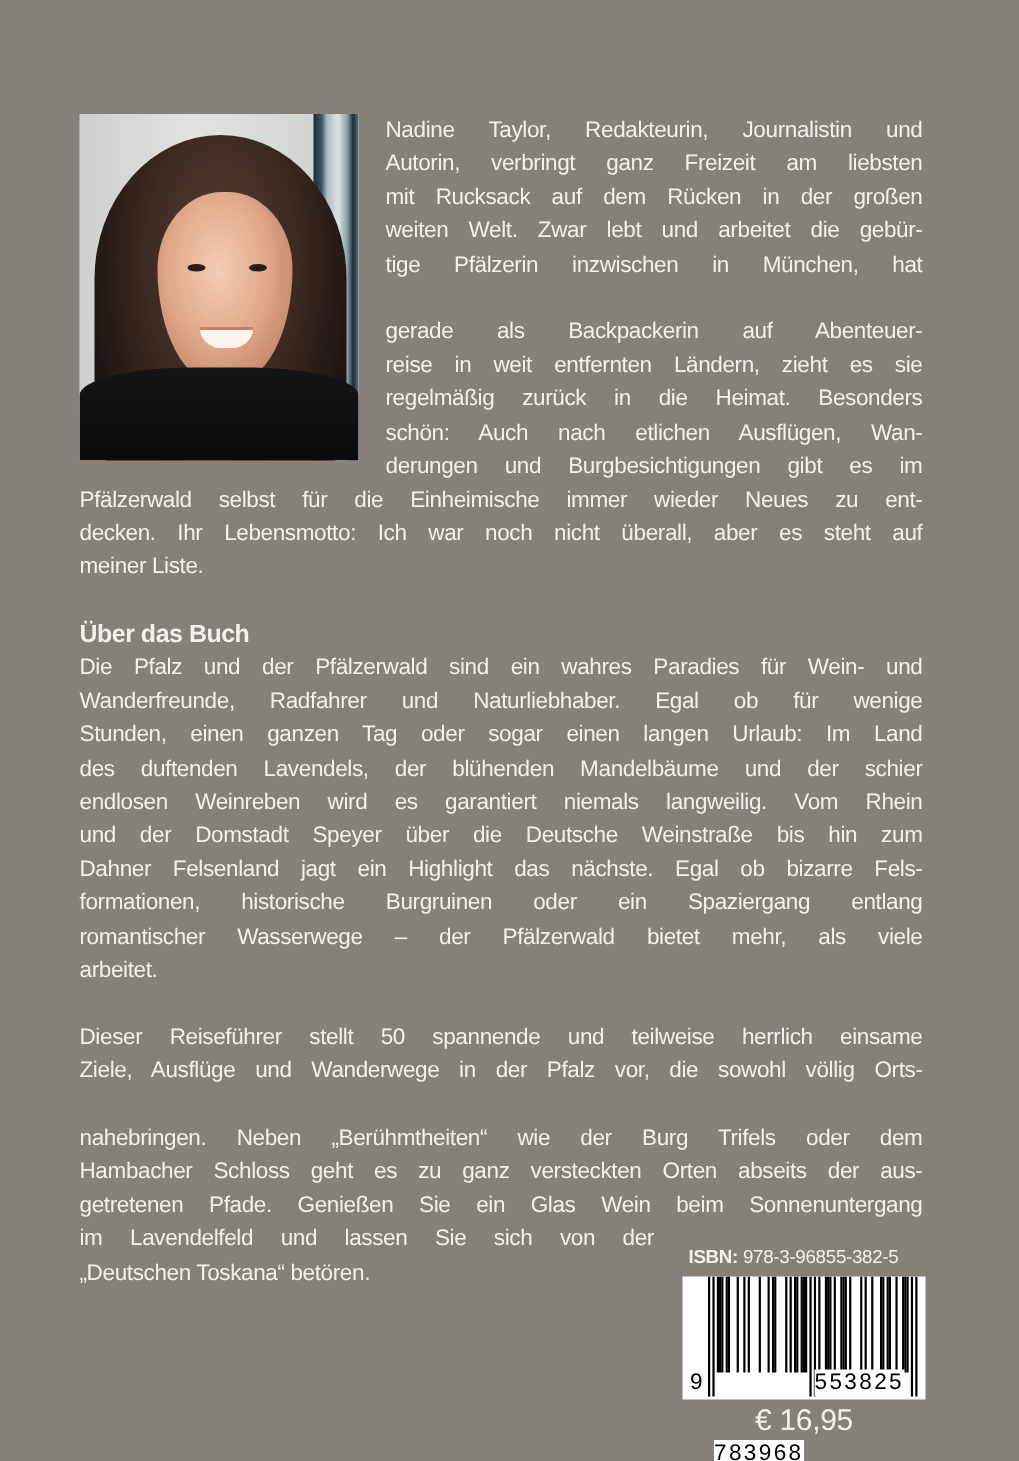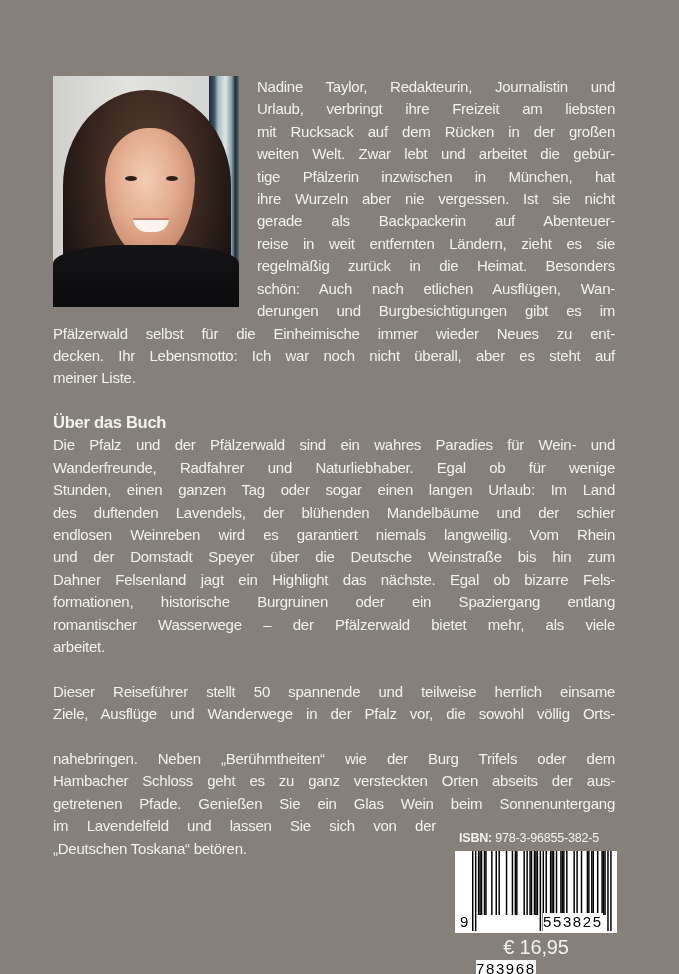--- a/index.html
+++ b/index.html
@@ -96,25 +96,24 @@
     <div class="window"></div>
     <div class="hair"></div>
     <div class="face"></div>
     <div class="eye l"></div>
     <div class="eye r"></div>
     <div class="smile"></div>
     <div class="sweater"></div>
   </div>
 
   <div class="line narrow" style="top:76px">Nadine Taylor, Redakteurin, Journalistin und</div>
-  <div class="line narrow" style="top:98px">Urlaub, verbringt ihre Freizeit am liebsten</div>
+  <div class="line narrow" style="top:98px">Autorin, verbringt ganz Freizeit am liebsten</div>
   <div class="line narrow" style="top:121px">mit Rucksack auf dem Rücken in der großen</div>
   <div class="line narrow" style="top:143px">weiten Welt. Zwar lebt und arbeitet die gebür-</div>
   <div class="line narrow" style="top:166px">tige Pfälzerin inzwischen in München, hat</div>
-  <div class="line narrow" style="top:188px">ihre Wurzeln aber nie vergessen. Ist sie nicht</div>
   <div class="line narrow" style="top:210px">gerade als Backpackerin auf Abenteuer-</div>
   <div class="line narrow" style="top:233px">reise in weit entfernten Ländern, zieht es sie</div>
   <div class="line narrow" style="top:255px">regelmäßig zurück in die Heimat. Besonders</div>
   <div class="line narrow" style="top:278px">schön: Auch nach etlichen Ausflügen, Wan-</div>
   <div class="line narrow" style="top:300px">derungen und Burgbesichtigungen gibt es im</div>
 
   <div class="line wide" style="top:323px">Pfälzerwald selbst für die Einheimische immer wieder Neues zu ent-</div>
   <div class="line wide" style="top:345px">decken. Ihr Lebensmotto: Ich war noch nicht überall, aber es steht auf</div>
   <div class="line wide short" style="top:367px">meiner Liste.</div>
 

